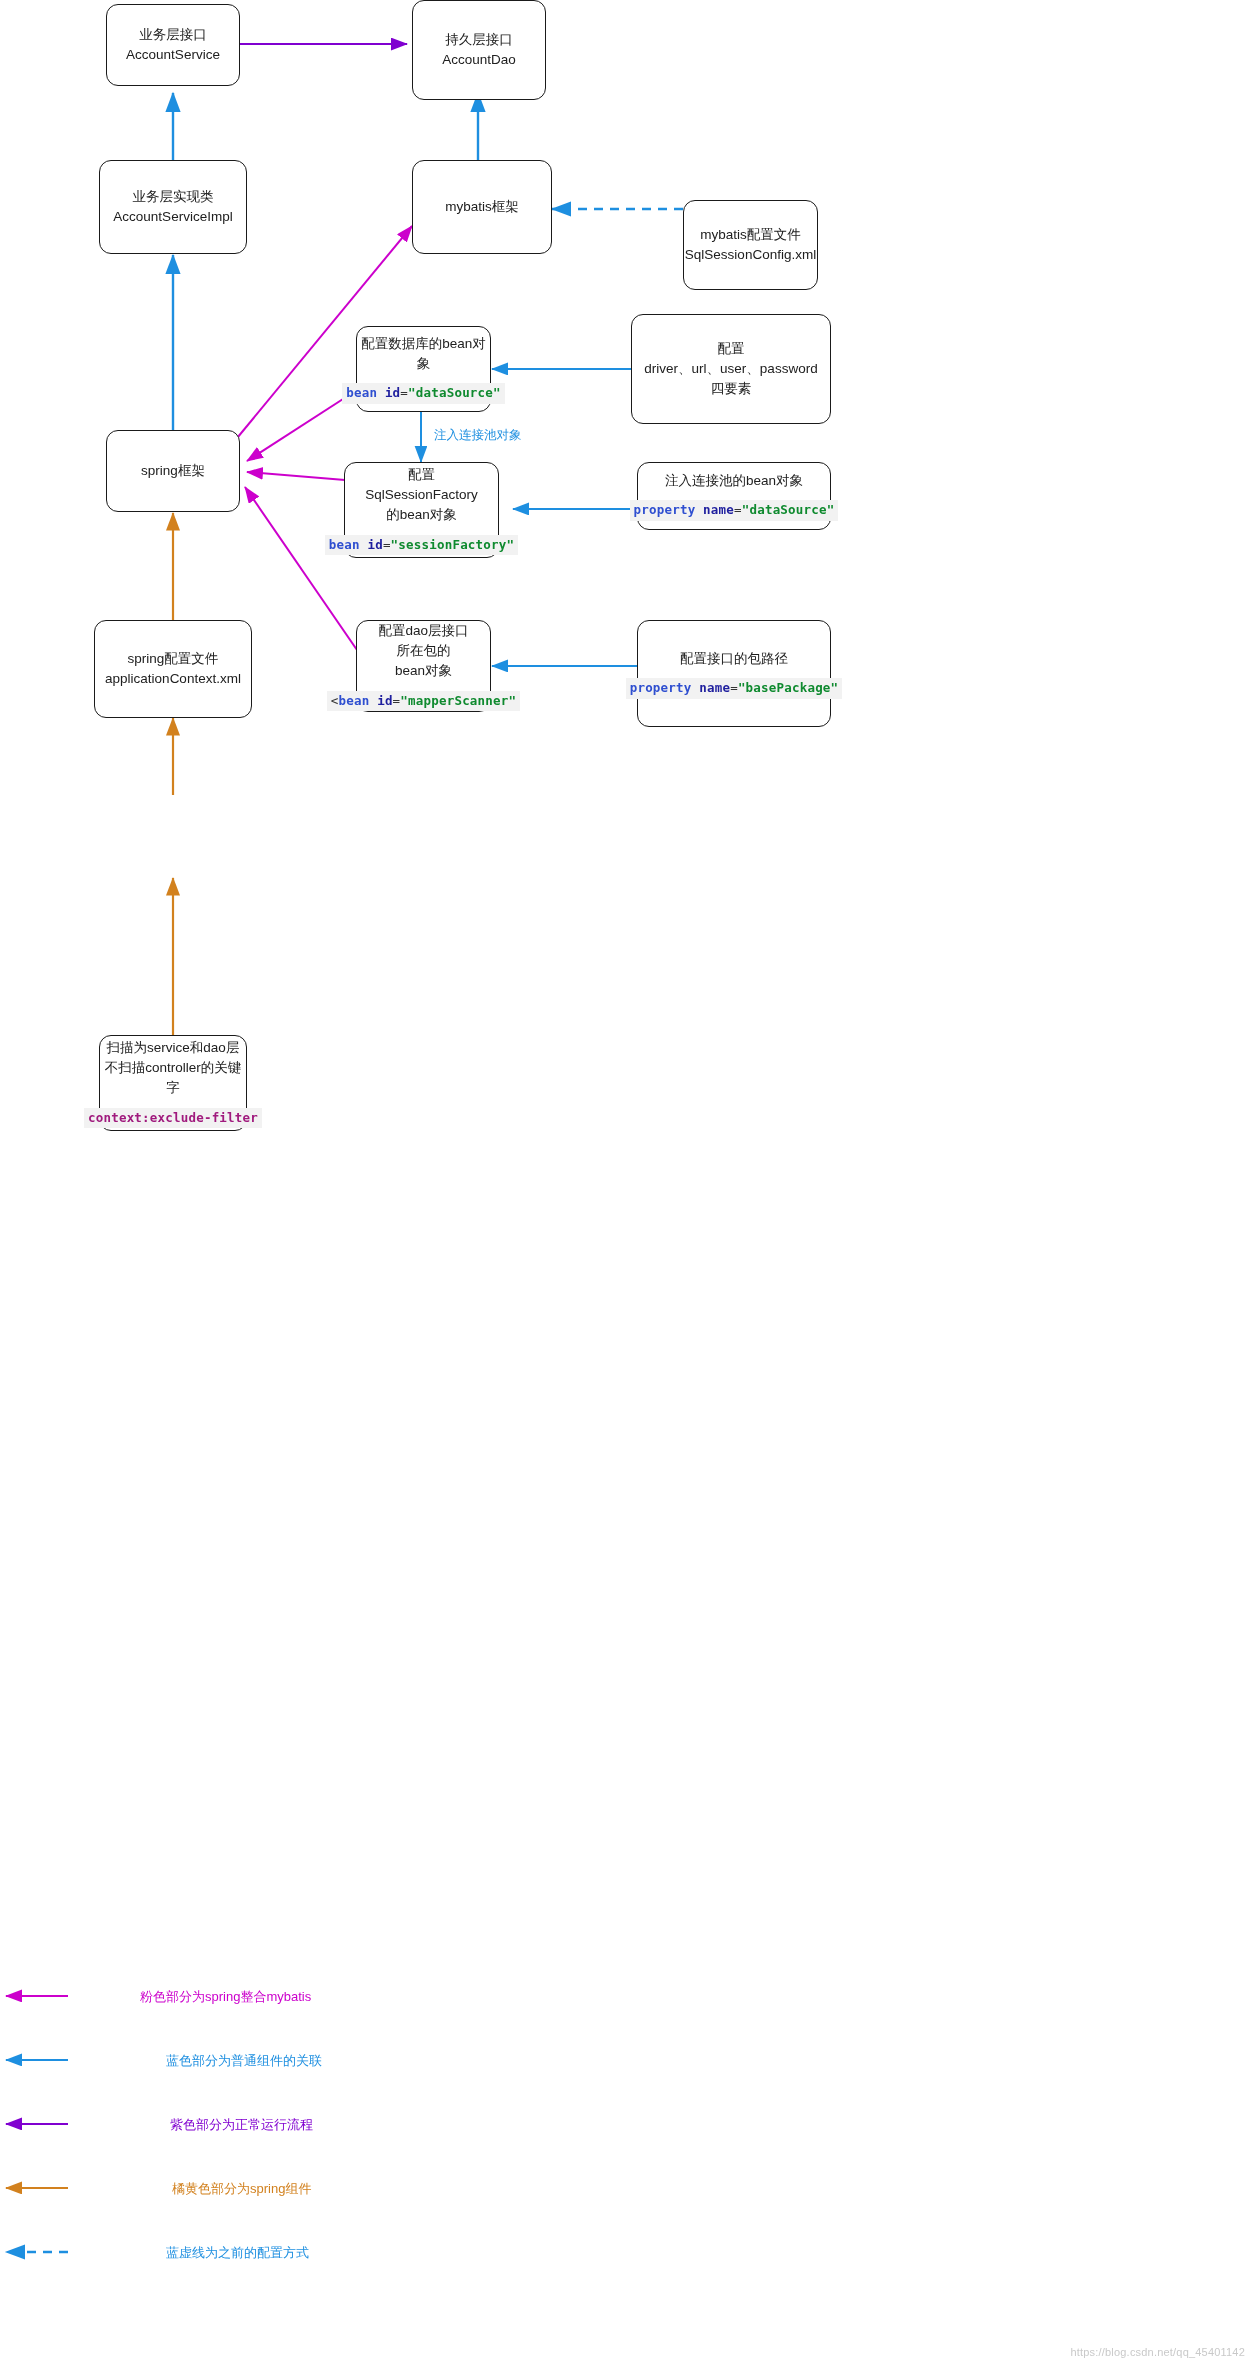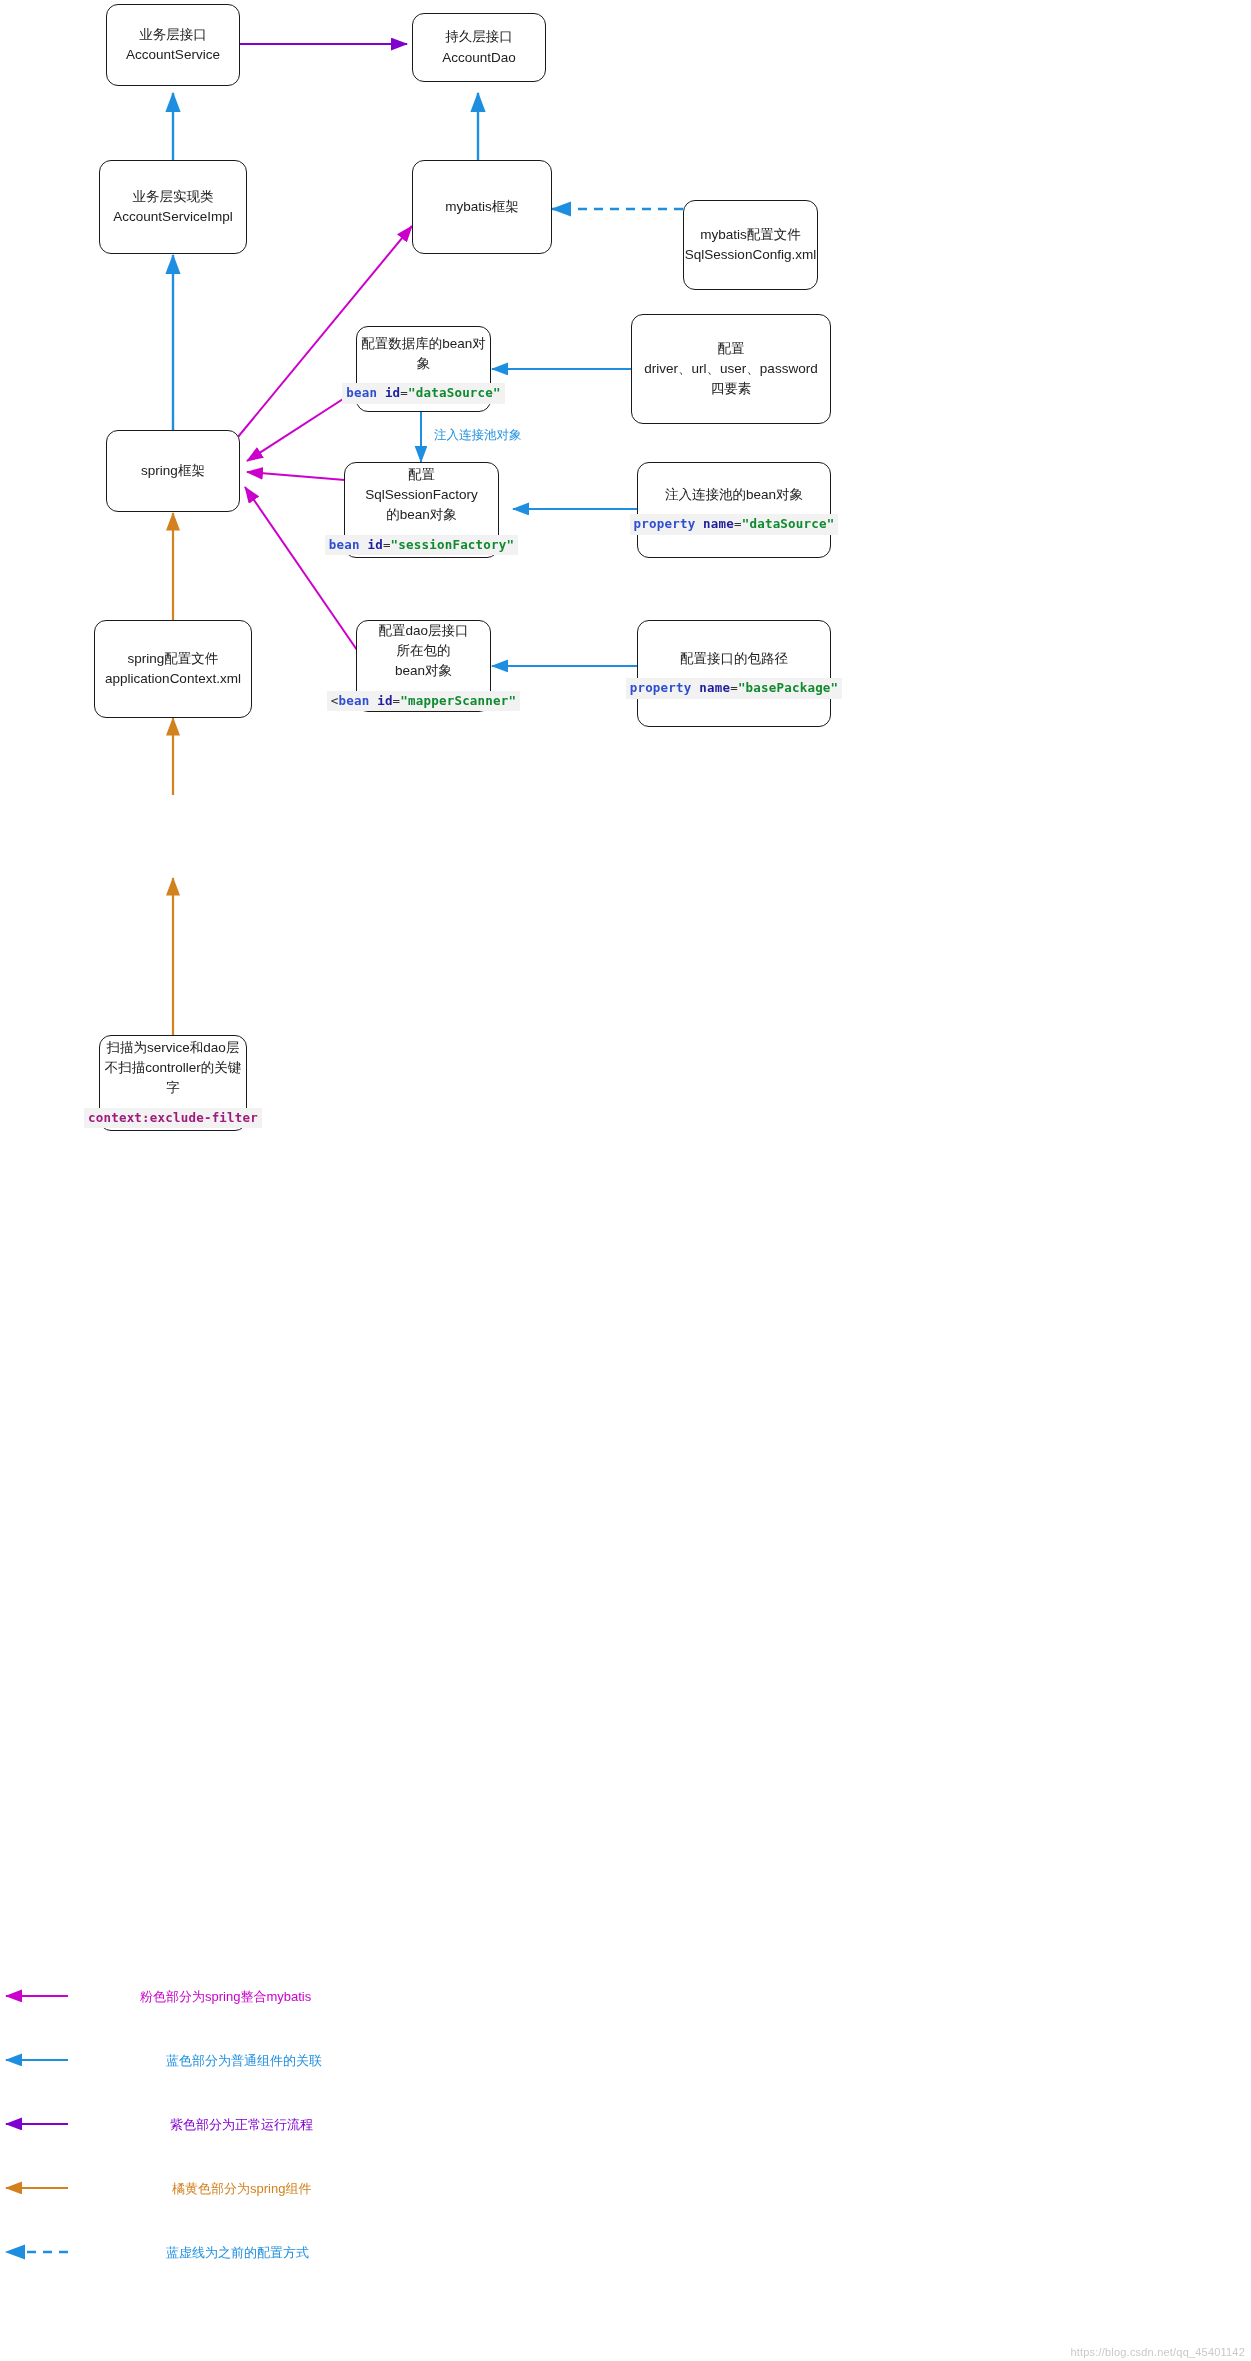--- a/index.html
+++ b/index.html
@@ -112,21 +112,21 @@
     <line x1="68" y1="2124" x2="6" y2="2124" stroke="#8000d0" stroke-width="2" marker-end="url(#arrow-purple)"></line>
     <line x1="68" y1="2188" x2="6" y2="2188" stroke="#d2811e" stroke-width="2" marker-end="url(#arrow-orange)"></line>
     <line x1="68" y1="2252" x2="6" y2="2252" stroke="#1e8fe0" stroke-width="2.4" stroke-dasharray="9,7" marker-end="url(#arrow-blue)"></line>
   </svg>
 
   <div class="node" style="left:106px;top:4px;width:134px;height:82px;">
     <div class="title">业务层接口
 AccountService</div>
   </div>
 
-  <div class="node" style="left:412px;top:13px;width:134px;height:69px;">
+  <div class="node" style="left:412px;top:0;width:134px;height:100px;">
     <div class="title">持久层接口
 AccountDao</div>
   </div>
 
   <div class="node" style="left:99px;top:160px;width:148px;height:94px;">
     <div class="title">业务层实现类
 AccountServiceImpl</div>
   </div>
 
   <div class="node" style="left:412px;top:160px;width:140px;height:94px;">
@@ -159,21 +159,21 @@
   <div class="node" style="left:344px;top:462px;width:155px;height:96px;">
     <div class="title">配置
 SqlSessionFactory
 的bean对象</div>
     <div class="code">
       <span class="br"></span><span class="kw">bean</span>
       <span class="at">id</span><span class="eq">=</span><span class="str">"sessionFactory"</span>
     </div>
   </div>
 
-  <div class="node" style="left:637px;top:462px;width:194px;height:96px;">
+  <div class="node" style="left:637px;top:462px;width:194px;height:68px;">
     <div class="title">注入连接池的bean对象</div>
     <div class="code">
       <span class="br"></span><span class="kw">property</span>
       <span class="at">name</span><span class="eq">=</span><span class="str">"dataSource"</span>
     </div>
   </div>
 
   <div class="node" style="left:94px;top:620px;width:158px;height:98px;">
     <div class="title">spring配置文件
 applicationContext.xml</div>

